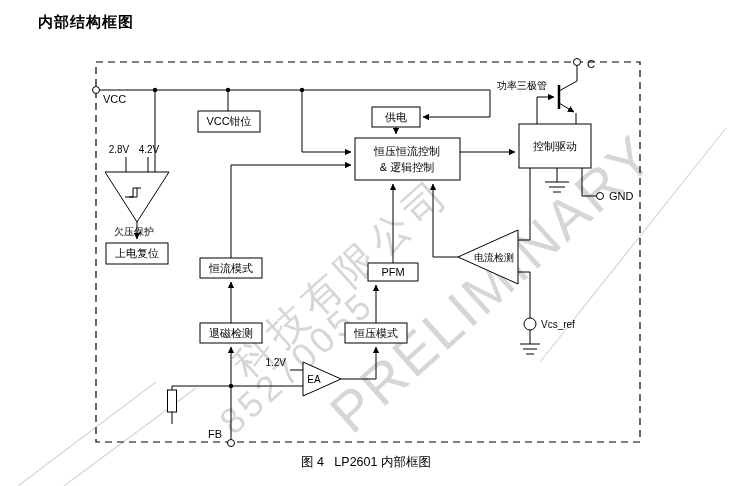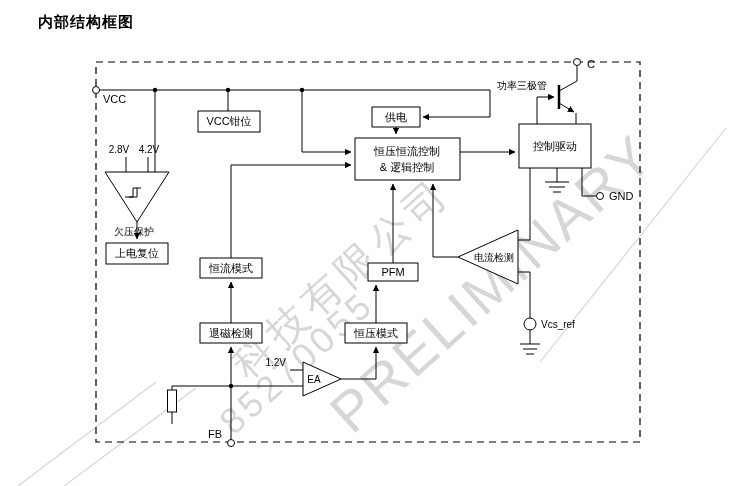--- a/index.html
+++ b/index.html
@@ -165,13 +165,14 @@
       <circle class="term" cx="600" cy="196" r="3.5"></circle>
       <text class="pin-label" x="609" y="200">GND</text>
     </g>
     <g>
       <circle class="term" cx="231" cy="443" r="3.5"></circle>
       <text class="pin-label" x="222" y="438" text-anchor="end">FB</text>
     </g>
   </svg>
 
   <div class="doc-title">内部结构框图</div>
+  <div class="fig-caption">图 4   LP2601 内部框图</div>
 </div>
 
 </body></html>

